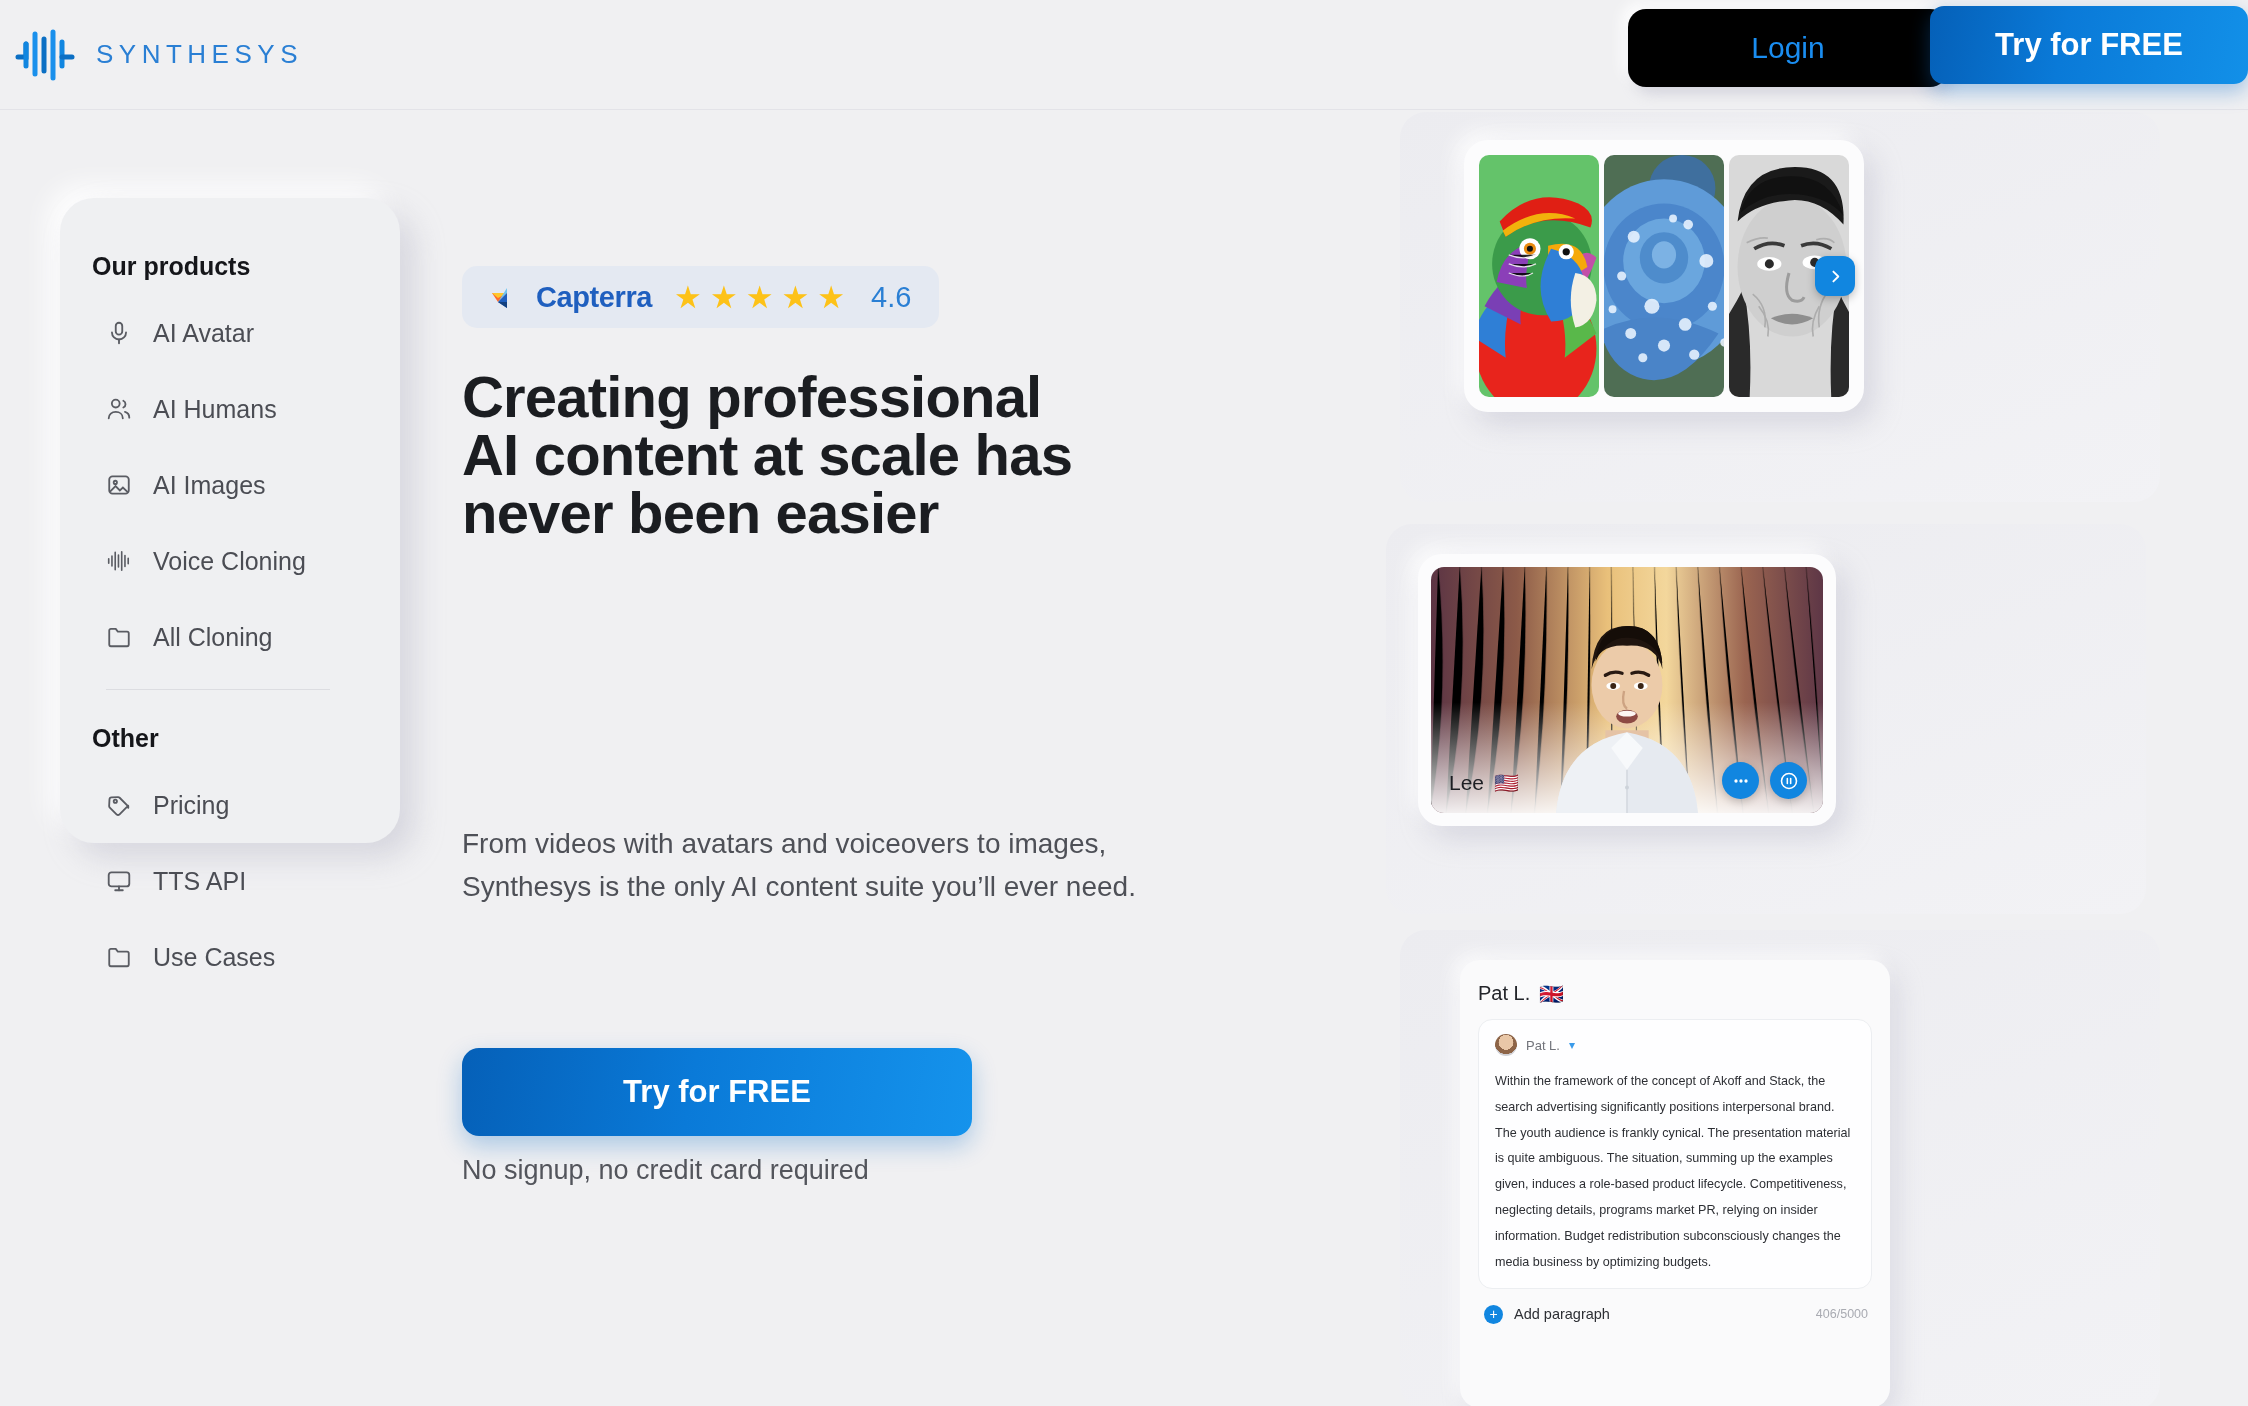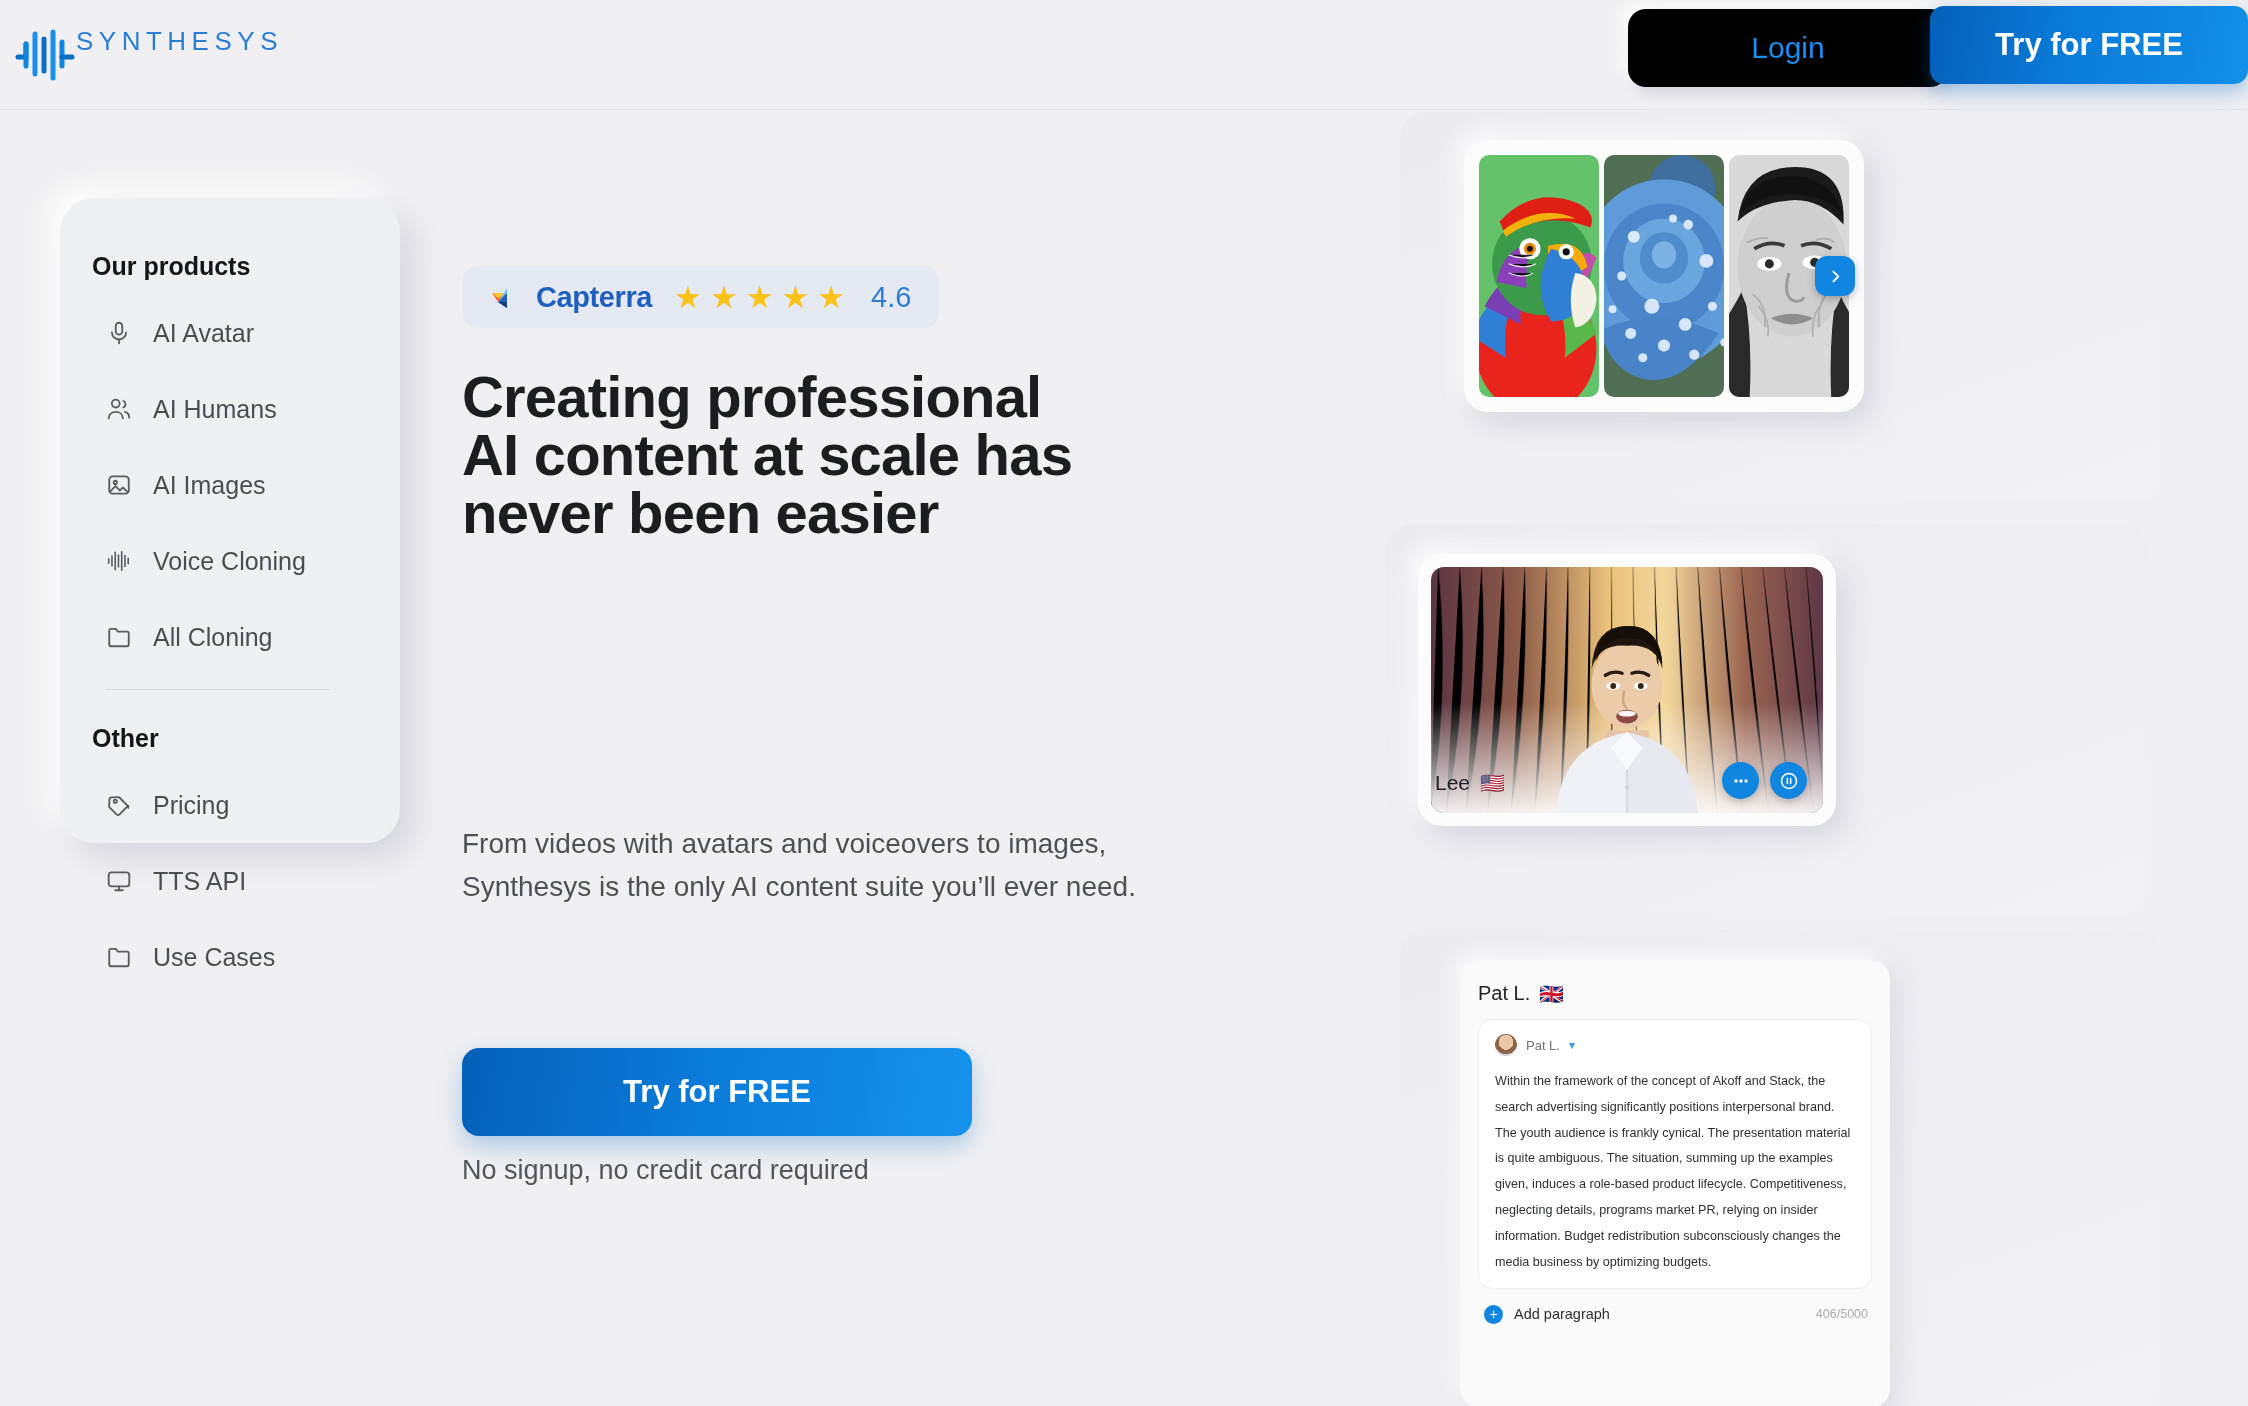--- a/index.html
+++ b/index.html
@@ -26,20 +26,22 @@
     background: #f0f0f2;
     border-bottom: 1px solid #e3e3e8;
     z-index: 40;
   }
 
   .brand {
     position: absolute;
     left: 14px;
     top: 26px;
     display: flex;
+    align-items: center;
+    gap: 20px;
   }
   .brand-mark { width: 62px; height: 56px; display: block; }
   .brand-name {
     font-size: 26px;
     letter-spacing: 5.5px;
     color: #2a7fd4;
     font-weight: 400;
   }
 
   .login-btn {
@@ -263,21 +265,21 @@
   .video-stage {
     width: 100%; height: 100%;
     border-radius: 13px;
     overflow: hidden;
     position: relative;
   }
   .video-stage svg.bg { width: 100%; height: 100%; display: block; }
 
   .avatar-name {
     position: absolute;
-    left: 4px; bottom: 18px;
+    left: 18px; bottom: 18px;
     display: flex; align-items: center; gap: 10px;
     font-size: 21px;
     color: #1d1f24;
   }
   .flag { font-size: 20px; line-height: 1; }
 
   .vid-controls {
     position: absolute;
     right: 16px; bottom: 14px;
     display: flex; align-items: center; gap: 11px;

